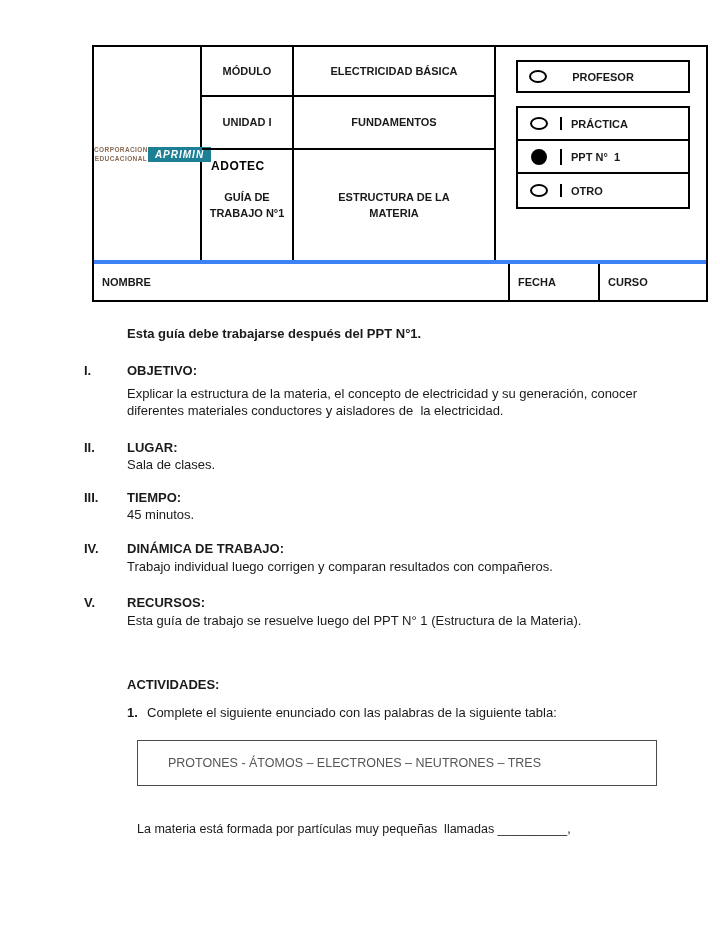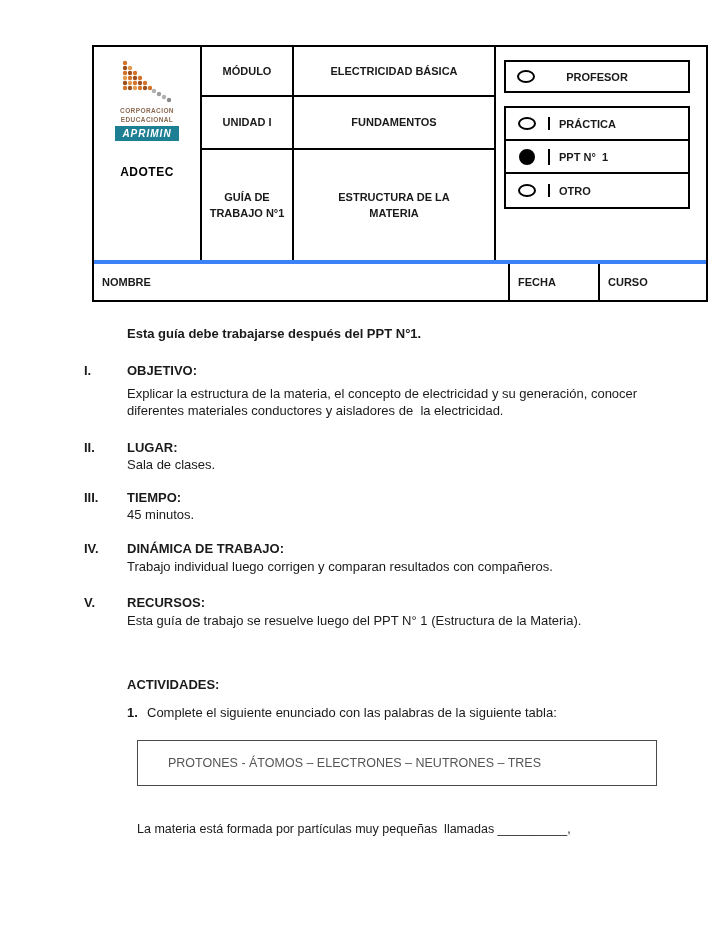--- a/index.html
+++ b/index.html
@@ -6,34 +6,34 @@
   html,body { background:#ffffff; }
   .page {
     position:relative; width:720px; height:932px; background:#ffffff;
     font-family:"Liberation Sans", sans-serif; color:#1a1a1a; overflow:hidden;
   }
 
   
   .hdr { position:absolute; left:92px; top:45px; width:616px; border:2px solid #000; background:#fff; }
   .hdr-top { display:flex; height:213px; }
 
-  .col-logo { width:108px; border-right:2px solid #000; display:flex; flex-direction:column; align-items:center; padding-top:12px; }
+  .col-logo { width:108px; border-right:2px solid #000; display:flex; flex-direction:row; align-items:center; }
   .logo-dots { display:block; }
   .org-text { margin-top:2px; font-size:6.5px; font-weight:bold; color:#8a6a52; text-align:center; line-height:1.35; letter-spacing:.4px; }
   .brand-bar { margin-top:1px; background:#1d7f93; color:#fff; font-style:italic; font-weight:bold; font-size:10px; line-height:13px; padding:1px 7px; letter-spacing:1px; }
   .institution { margin-top:24px; font-weight:bold; font-size:12px; letter-spacing:.5px; color:#000; }
 
   .col-mid { width:292px; display:flex; flex-direction:column; }
   .mid-row { display:flex; border-bottom:2px solid #000; }
   .mid-row:last-child { border-bottom:none;justify-content:center; }
   .row1 { height:50px; } .row2 { height:53px; } .row3 { flex:1; }
   .mid-row .lbl { width:92px; border-right:2px solid #000; display:flex; align-items:center; justify-content:center; text-align:center; font-weight:bold; font-size:11px; padding:0 6px; line-height:1.5; }
   .mid-row .val { flex:1; display:flex; align-items:center; justify-content:center; text-align:center; font-weight:bold; font-size:11px; padding:0 26px; line-height:1.5; }
 
-  .col-right { flex:1; border-left:2px solid #000; padding:13px 16px 0 8px; display:flex; flex-direction:column; }
+  .col-right { flex:1; border-left:2px solid #000; padding:13px 16px 0 20px; display:flex; flex-direction:column; }
   .box { border:2px solid #000; background:#fff; }
   .box-a .brow { height:29px; position:relative; display:flex; align-items:center; border-bottom:2px solid #000; }
   .box-a .brow:last-child { border-bottom:none; }
   .box-a .circle { position:absolute; left:11px; }
   .box-a .blabel { width:100%; text-align:center; font-weight:bold; font-size:11px; white-space:pre; }
   .box-b { margin-top:13px; }
   .box-b .brow { height:33px; display:flex; align-items:center; border-bottom:2px solid #000; }
   .box-b .brow:last-child { border-bottom:none; }
   .box-b .ccell { width:44px; border-right:2px solid #000; display:flex; align-items:center; justify-content:center; }
   .box-b .blabel2 { flex:1; display:flex; align-items:center; padding-left:9px; font-weight:bold; font-size:11px; white-space:pre; }

